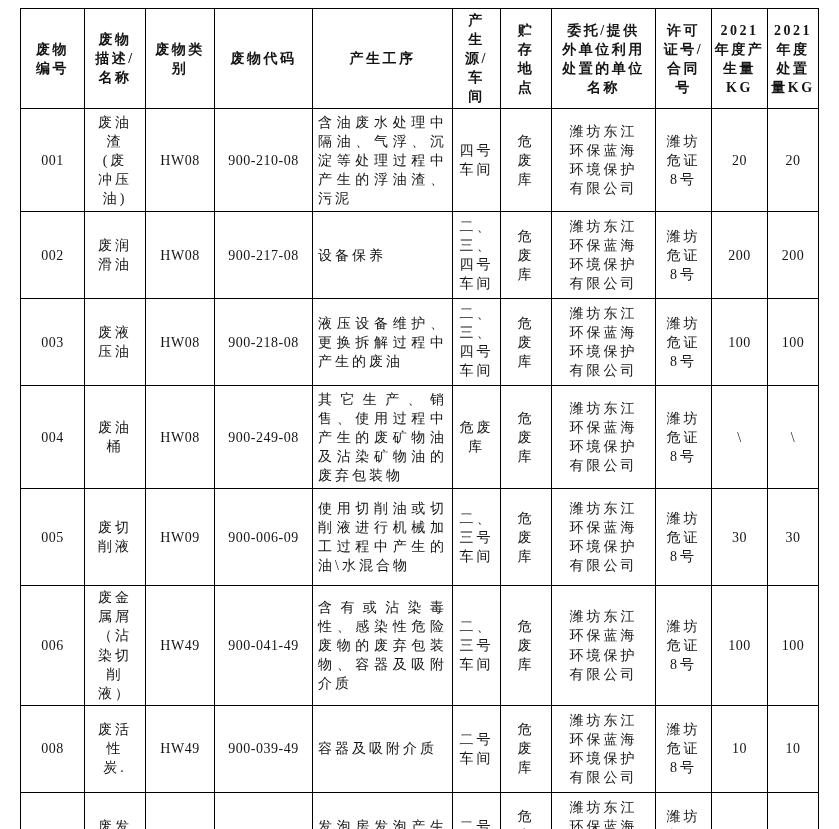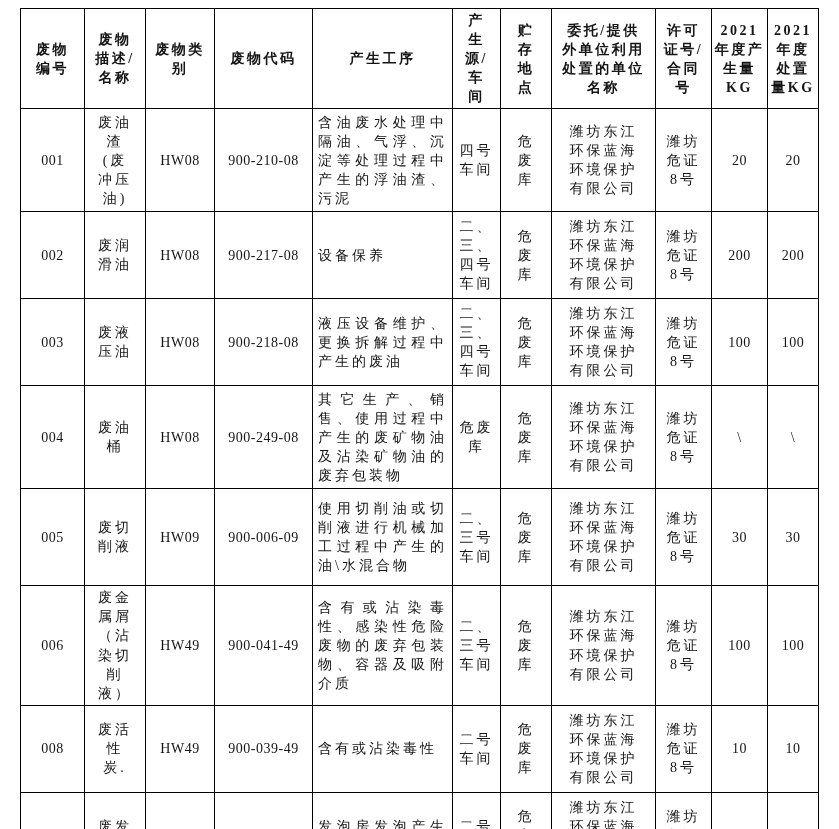--- a/index.html
+++ b/index.html
@@ -159,21 +159,21 @@
         <td class="c7">潍坊东江环保蓝海环境保护有限公司</td>
         <td class="c8">潍坊危证8号</td>
         <td class="c9">100</td>
         <td class="c10">100</td>
       </tr>
       <tr class="r6">
         <td class="c0">008</td>
         <td class="c1">废活性炭.</td>
         <td class="c2">HW49</td>
         <td class="c3">900-039-49</td>
-        <td class="c4">含有或沾染毒性</td>
+        <td class="c4">容器及吸附介质</td>
         <td class="c5">二号车间</td>
         <td class="c6">危废库</td>
         <td class="c7">潍坊东江环保蓝海环境保护有限公司</td>
         <td class="c8">潍坊危证8号</td>
         <td class="c9">10</td>
         <td class="c10">10</td>
       </tr>
       <tr class="r7">
         <td class="c0">008</td>
         <td class="c1">废发泡料</td>

